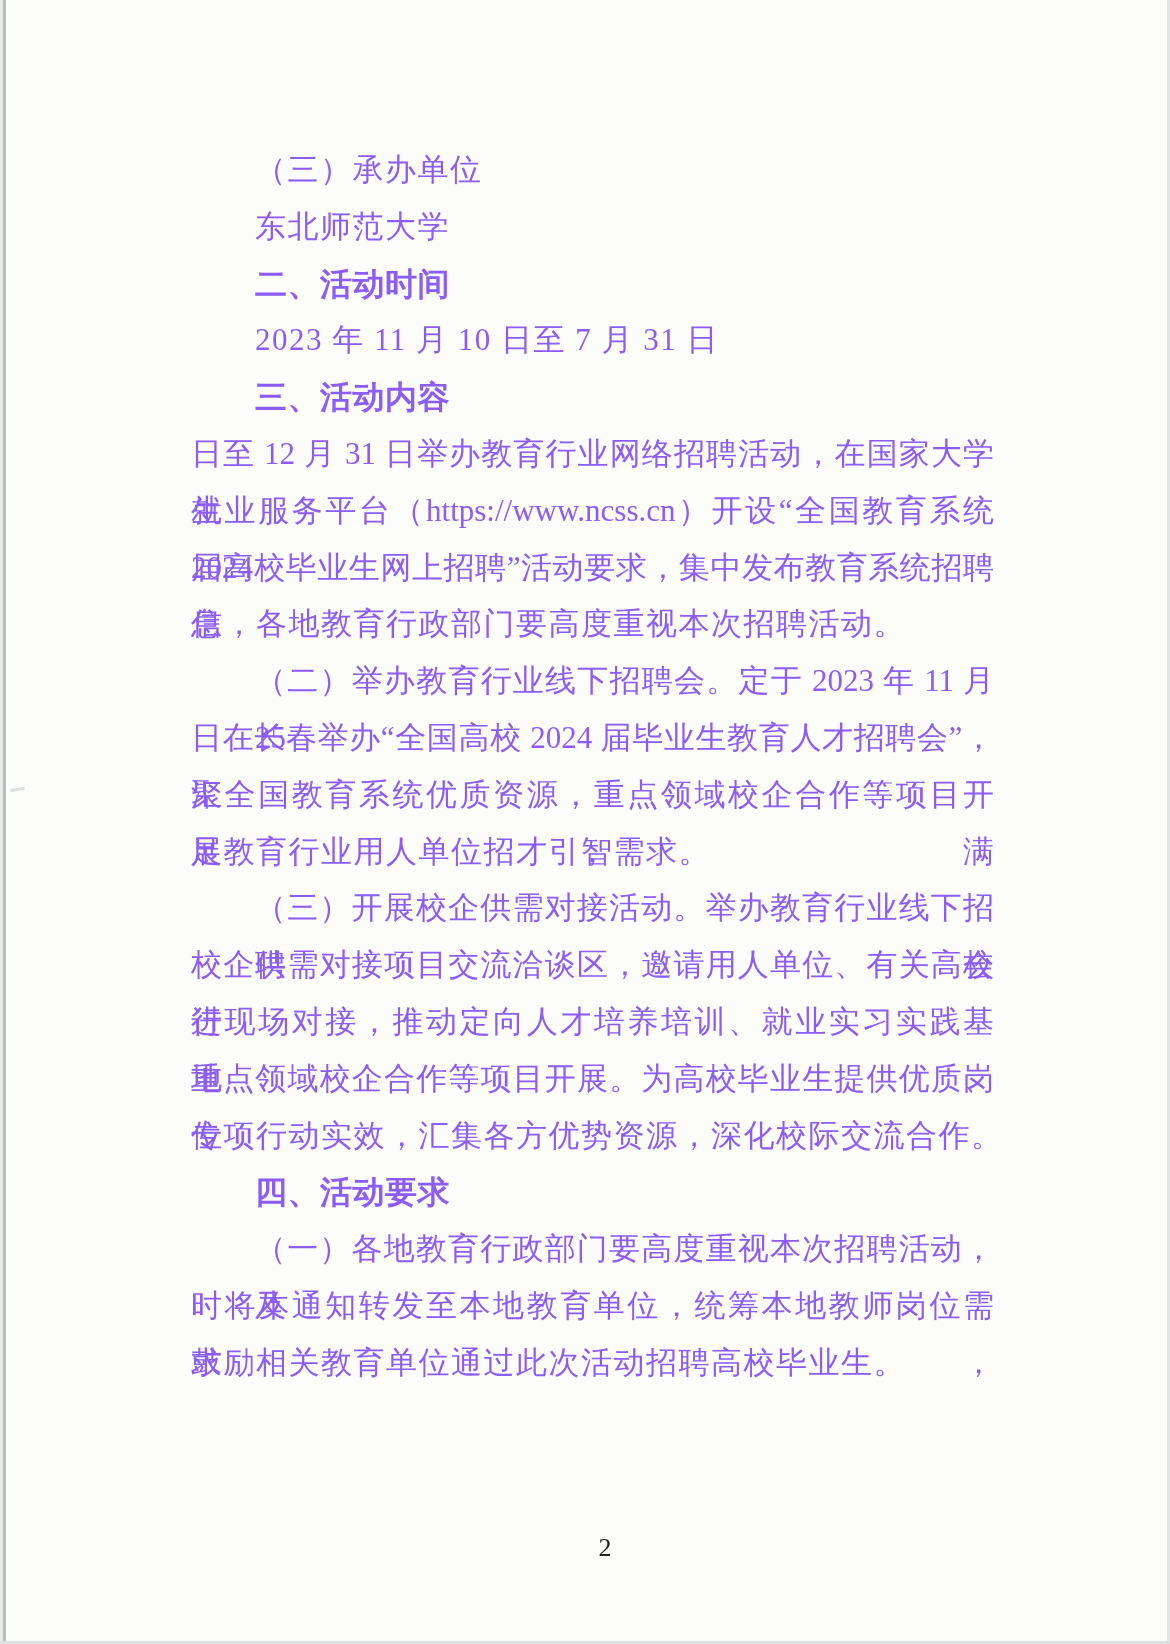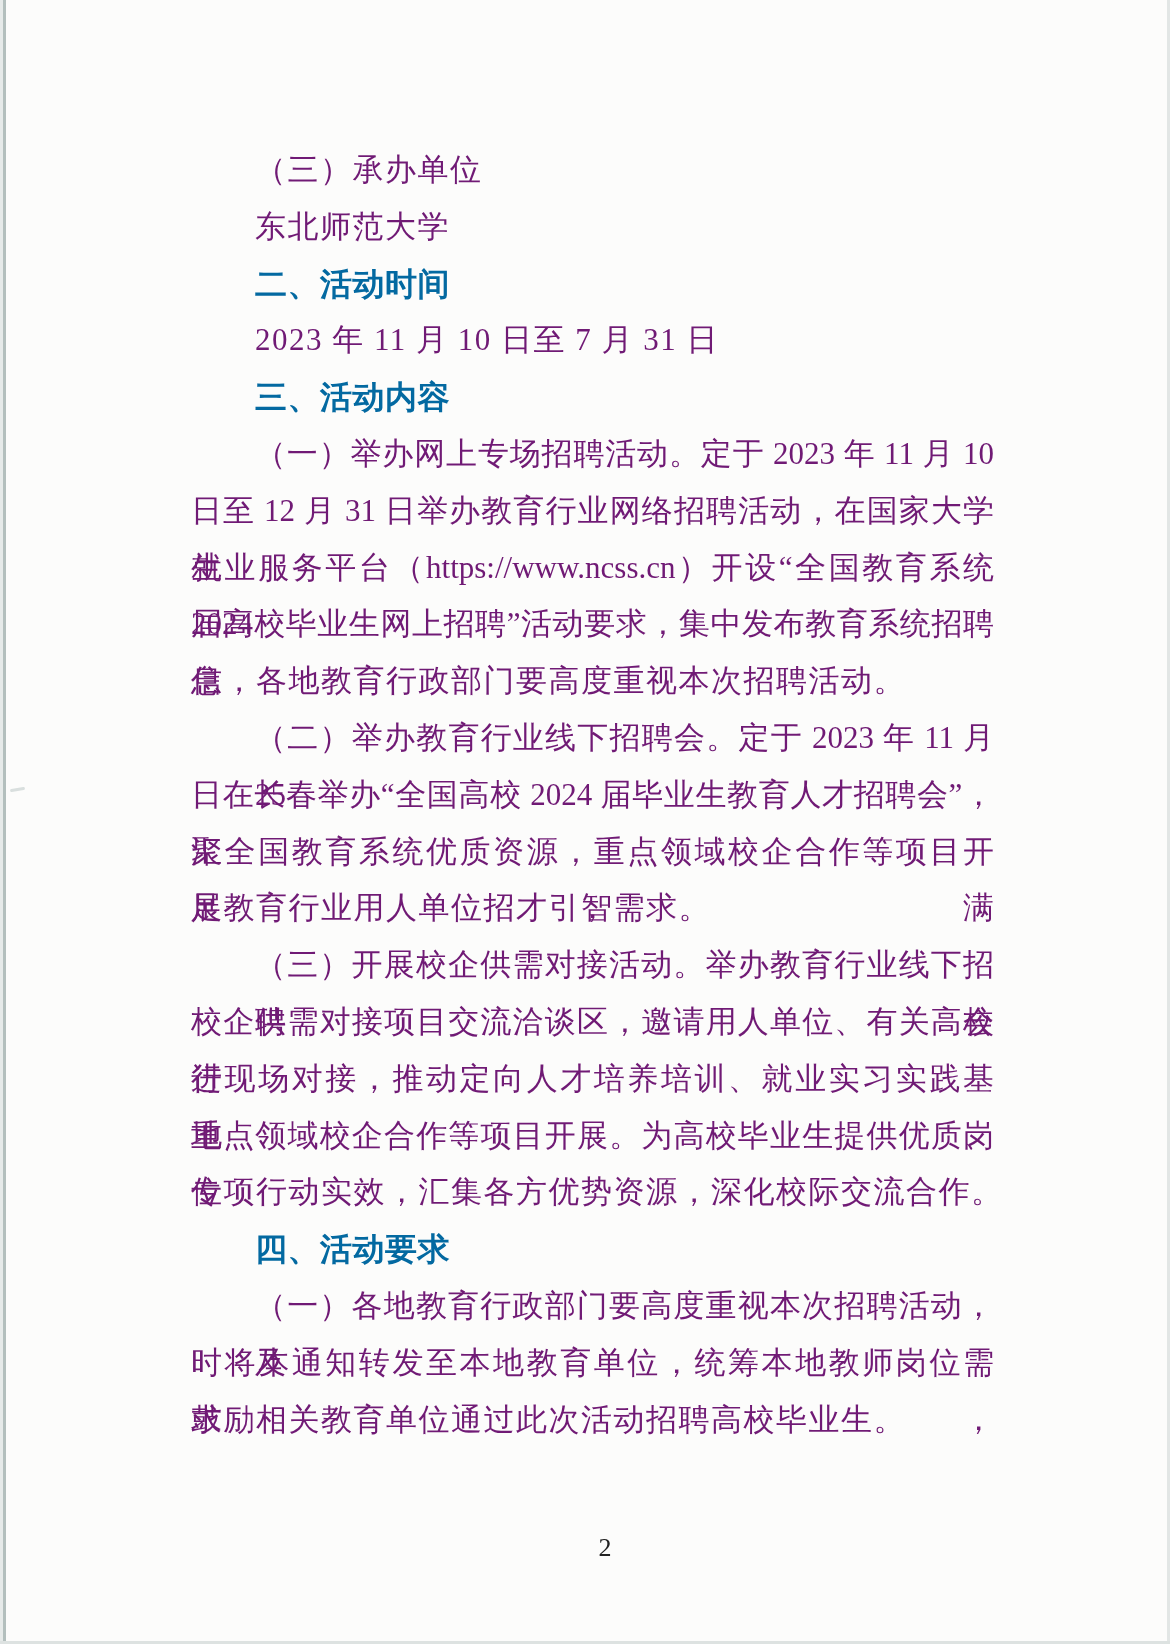--- a/index.html
+++ b/index.html
@@ -42,36 +42,36 @@
     position: absolute;
     left: 191px;
     top: 142px;
     width: 803px;
   }
   .line {
     height: 56.8px;
     line-height: 56.8px;
     font-size: 31px;
     letter-spacing: 1.5px;
-    color: #701a75;
+    color: #8b5cf6;
     font-family: "Liberation Serif", "DejaVu Serif", serif;
     white-space: nowrap;
   }
   .line.justify {
     white-space: normal;
     letter-spacing: normal;
     text-align: justify;
     text-align-last: justify;
   }
   .line.heading {
     font-family: "Liberation Sans", "DejaVu Sans", sans-serif;
     font-weight: 700;
     font-size: 32px;
     letter-spacing: 0.5px;
-    color: #0369a1;
+    color: #8b5cf6;
   }
   .line.indent {
     padding-left: 64px;
   }
   .page-number {
     position: absolute;
     top: 1528px;
     left: 540px;
     width: 130px;
     height: 40px;
@@ -92,21 +92,20 @@
   <div class="edge-right-line"></div>
   <div class="edge-bottom-line"></div>
   <div class="scan-speck"></div>
 
   <div class="textblock">
     <div class="line indent">（三）承办单位</div>
     <div class="line indent">东北师范大学</div>
     <div class="line heading indent">二、活动时间</div>
     <div class="line indent">2023 年 11 月 10 日至 7 月 31 日</div>
     <div class="line heading indent">三、活动内容</div>
-    <div class="line indent justify">（一）举办网上专场招聘活动。定于 2023 年 11 月 10</div>
     <div class="line justify">日至 12 月 31 日举办教育行业网络招聘活动，在国家大学生</div>
     <div class="line justify">就业服务平台（https://www.ncss.cn）开设“全国教育系统 2024</div>
     <div class="line justify">届高校毕业生网上招聘”活动要求，集中发布教育系统招聘信</div>
     <div class="line">息，各地教育行政部门要高度重视本次招聘活动。</div>
     <div class="line indent justify">（二）举办教育行业线下招聘会。定于 2023 年 11 月 25</div>
     <div class="line justify">日在长春举办“全国高校 2024 届毕业生教育人才招聘会”，汇</div>
     <div class="line justify">聚全国教育系统优质资源，重点领域校企合作等项目开展，满</div>
     <div class="line">足教育行业用人单位招才引智需求。</div>
     <div class="line indent justify">（三）开展校企供需对接活动。举办教育行业线下招聘会</div>
     <div class="line justify">校企供需对接项目交流洽谈区，邀请用人单位、有关高校进</div>

